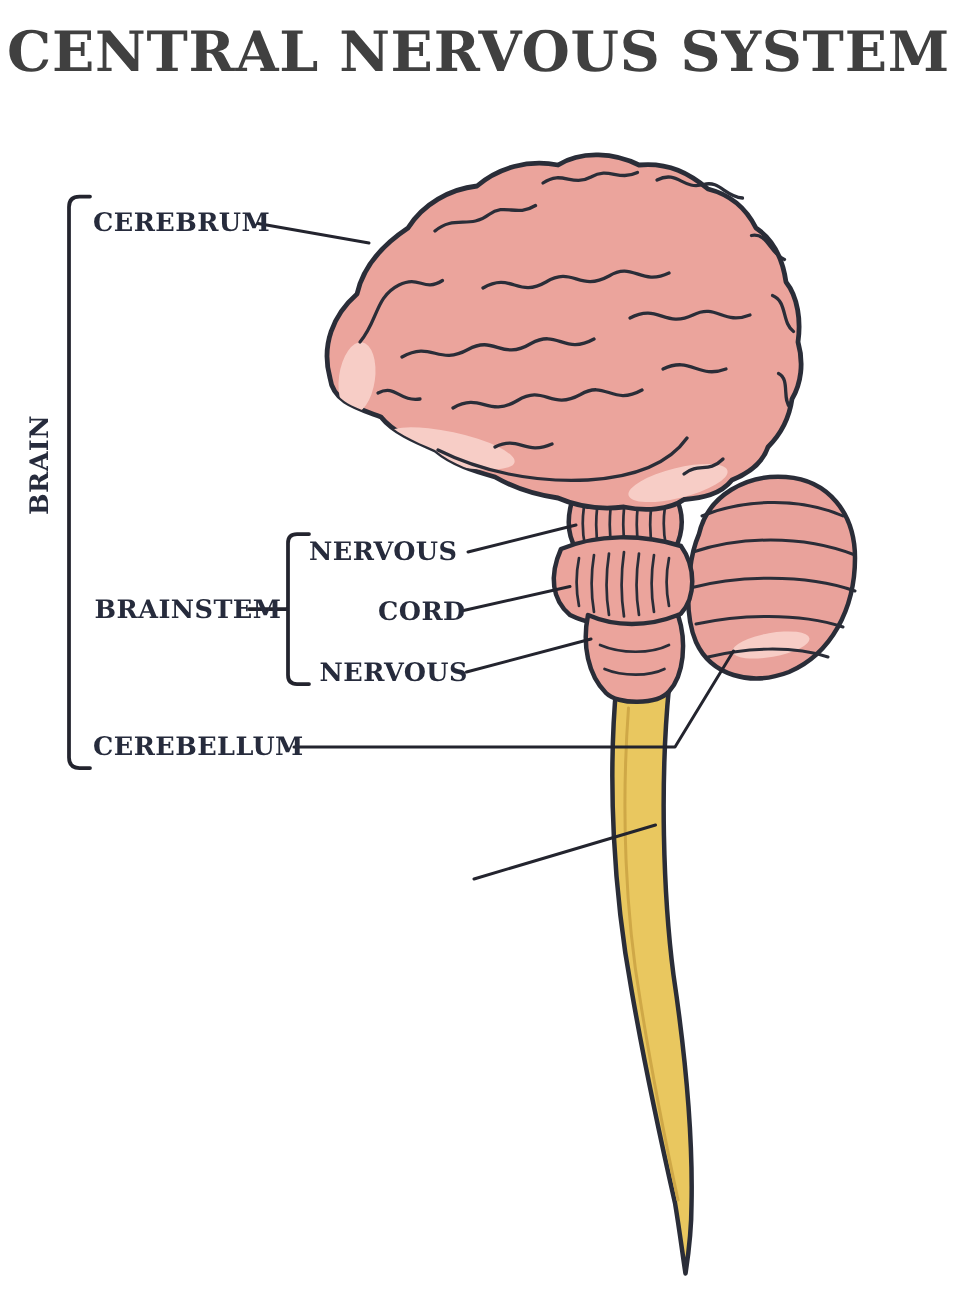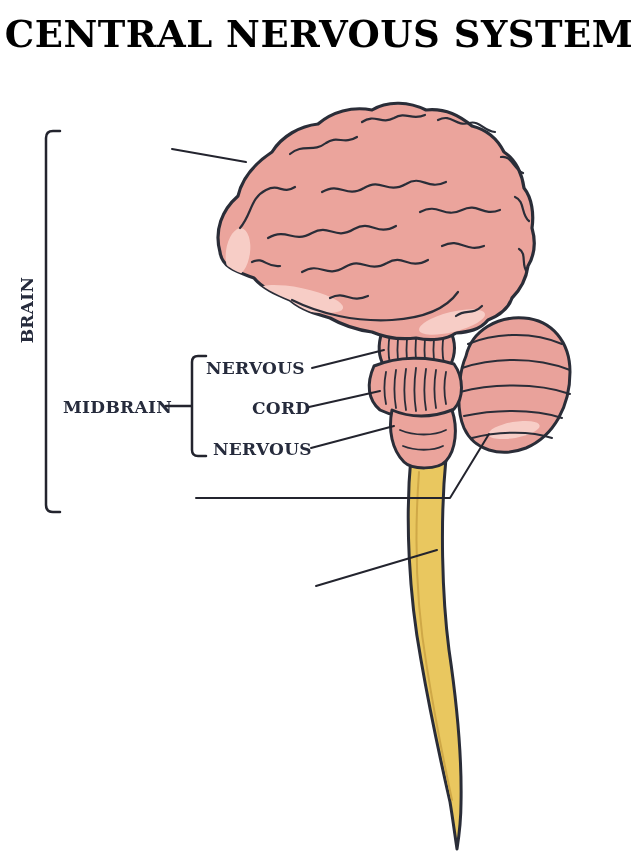--- a/index.html
+++ b/index.html
@@ -1,20 +1,20 @@
 <!DOCTYPE html>
 <html><head>
 <meta charset="utf-8">
 <style>
   html,body{margin:0;padding:0;background:#ffffff;}
   body{width:638px;height:866px;position:relative;overflow:hidden;
        font-family:"DejaVu Serif","Liberation Serif",serif;}
   .canvas{position:relative;width:638px;height:866px;background:#ffffff;}
   .title{position:absolute;left:0;top:12px;width:638px;text-align:center;
-         font-size:37px;font-weight:bold;letter-spacing:0.5px;color:#000000;}
+         font-size:37px;font-weight:bold;letter-spacing:0.5px;color:#404040;}
   .art{position:absolute;left:0;top:0;width:638px;height:866px;}
   .label{position:absolute;font-size:17px;font-weight:bold;letter-spacing:0.3px;
          color:#262b3c;white-space:nowrap;}
   .label-brain{left:-12px;top:300px;width:78px;text-align:center;
                transform:rotate(-90deg);}
 </style>
 </head>
 <body>
 
 <div class="canvas">
@@ -101,19 +101,21 @@
       <path d="M309,407 L380,391"></path>
       <path d="M311,448 L394,426"></path>
       <path d="M196,498 L450,498 L489,434"></path>
       <path d="M316,586 L437,550"></path>
     </g>
 
     <path d="M60,131 L53,131 Q46,131 46,138 L46,505 Q46,512 53,512 L60,512" stroke="#23242e" stroke-width="2.5"></path>
     <path d="M206,356 L198,356 Q192,356 192,362 L192,450 Q192,456 198,456 L206,456 M192,406 L166,406" stroke="#23242e" stroke-width="2.5"></path>
   </svg>
 
+  <div class="label" style="left:62px;top:139px">CEREBRUM</div>
   <div class="label label-brain">BRAIN</div>
   <div class="label" style="left:206px;top:358px">NERVOUS</div>
-  <div class="label" style="left:63px;top:397px">MIDBRAIN</div>
+  <div class="label" style="left:63px;top:397px">BRAINSTEM</div>
   <div class="label" style="left:252px;top:398px">CORD</div>
   <div class="label" style="left:213px;top:439px">NERVOUS</div>
+  <div class="label" style="left:62px;top:488px">CEREBELLUM</div>
 
 </div>
 
 </body></html>

